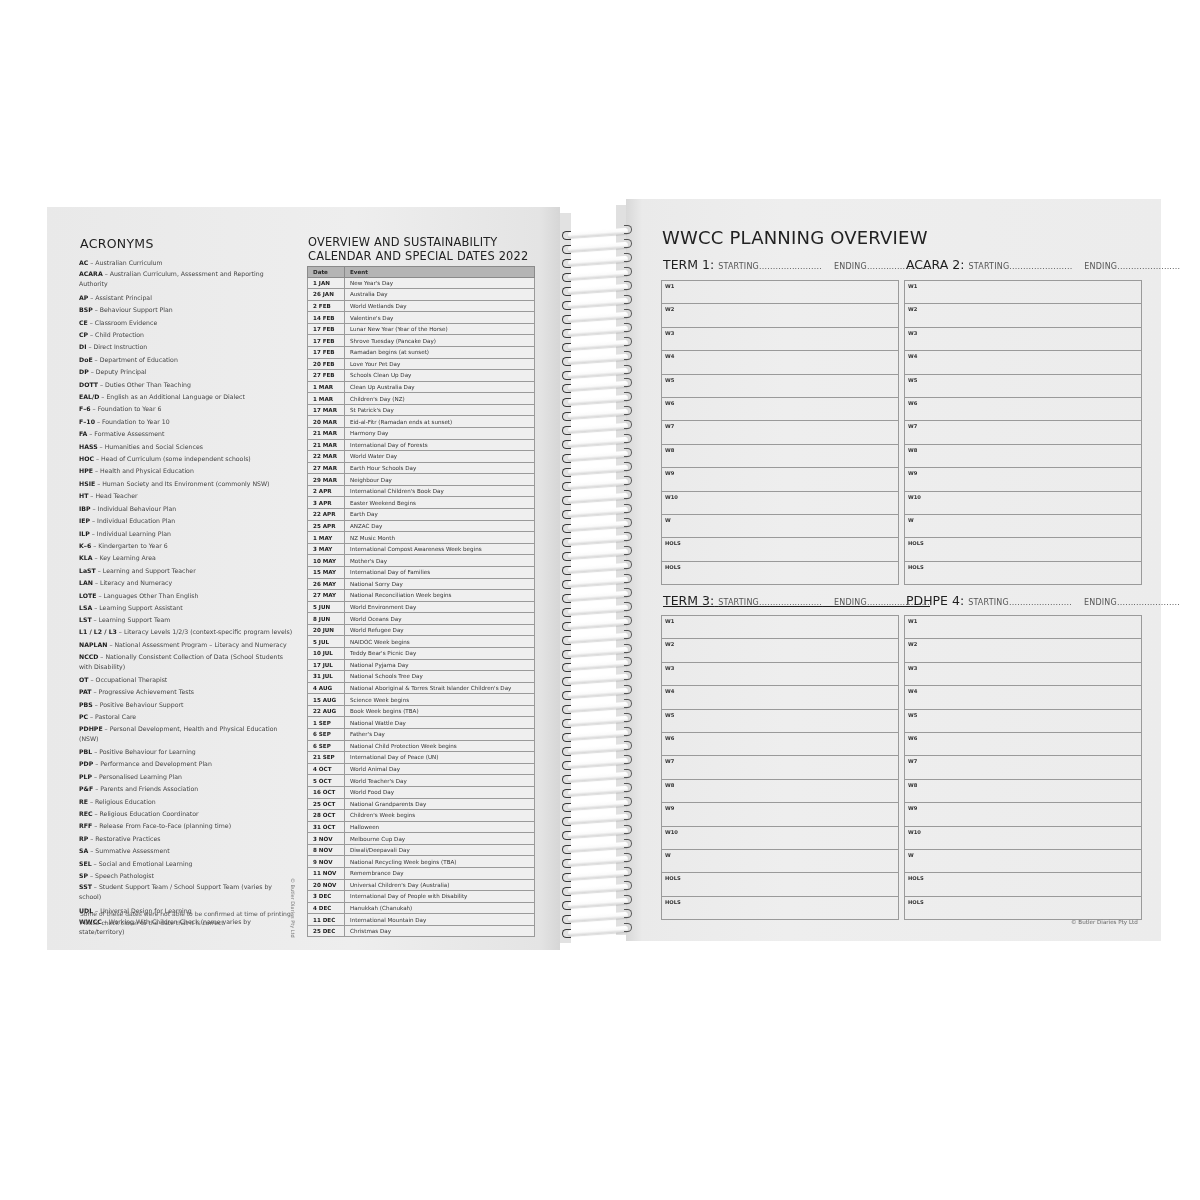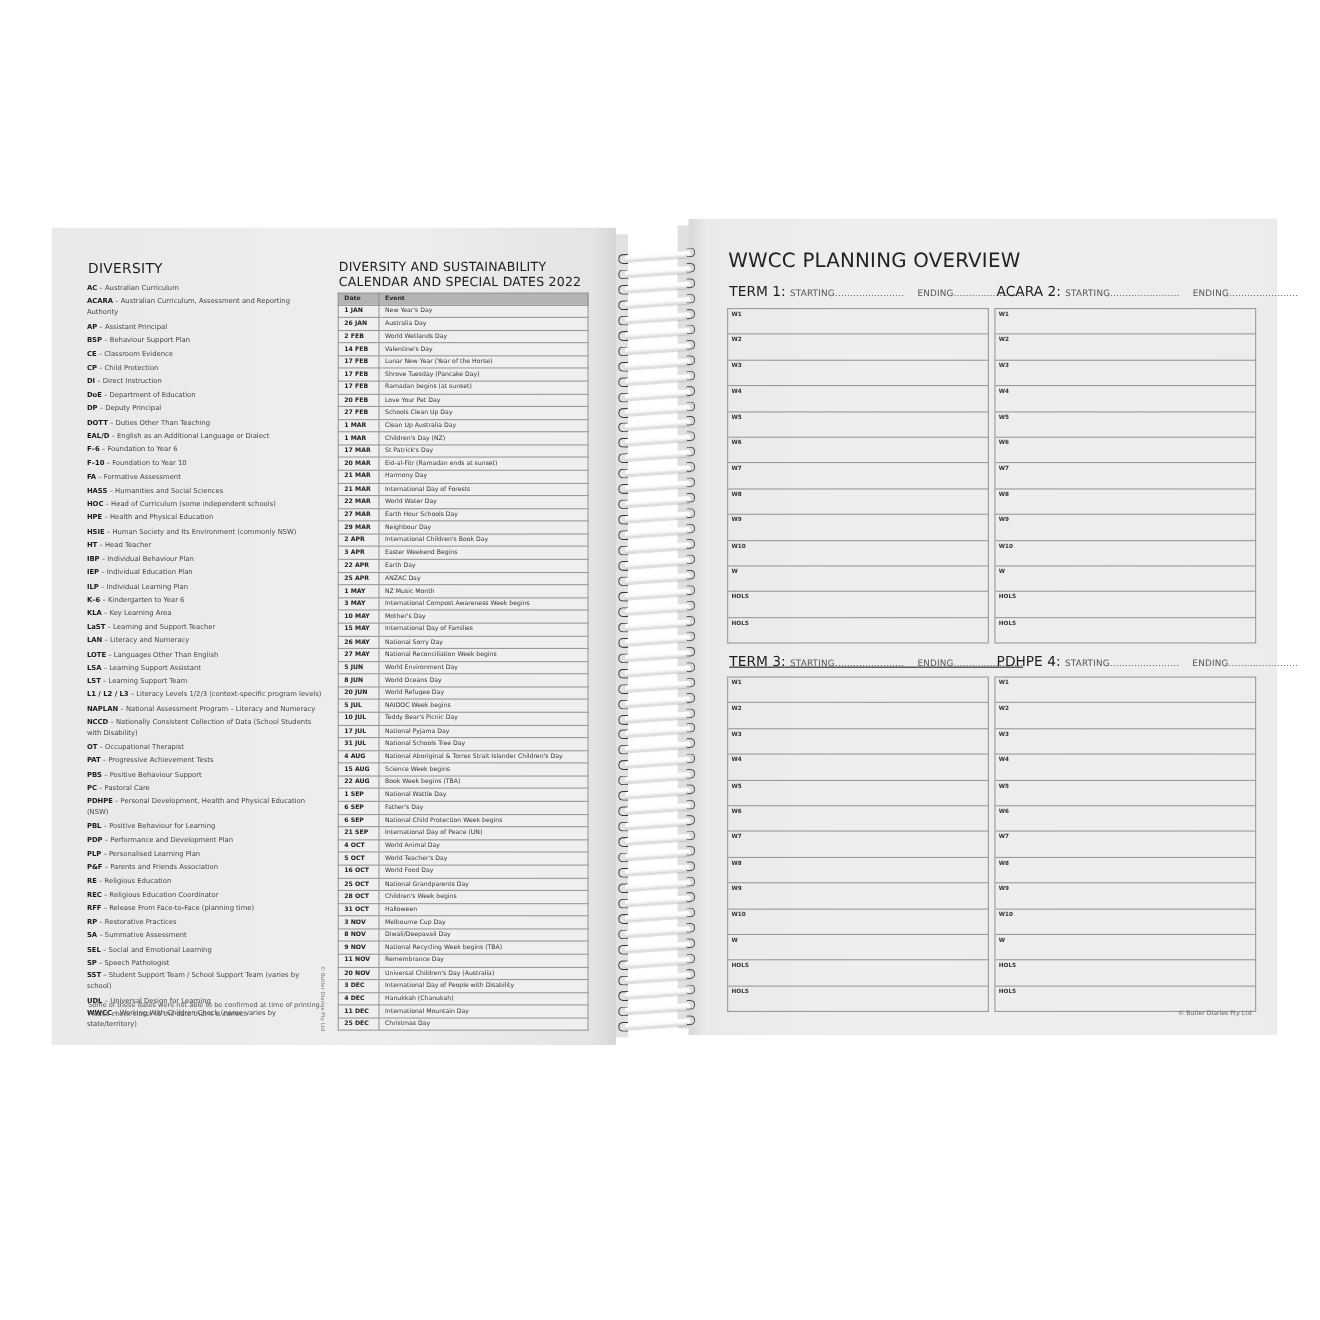--- a/index.html
+++ b/index.html
@@ -42,21 +42,21 @@
   .hook-r{position:absolute;width:7px;height:7px;border:1.6px solid #555;border-left:none;border-radius:0 5px 5px 0;}
 </style>
 </head>
 <body>
 
 <div class="under-left"></div>
 <div class="under-right"></div>
 
 <div id="left-page" class="page"></div>
 
-<div class="acr-title">DIVERSITY</div>
+<div class="acr-title">ACRONYMS</div>
 <div class="acr-list" id="acr-list">
     <div class="acr-item"><b>AC</b><span> – Australian Curriculum</span></div>
     <div class="acr-item wrap"><b>ACARA</b><span> – Australian Curriculum, Assessment and Reporting Authority</span></div>
     <div class="acr-item"><b>AP</b><span> – Assistant Principal</span></div>
     <div class="acr-item"><b>BSP</b><span> – Behaviour Support Plan</span></div>
     <div class="acr-item"><b>CE</b><span> – Classroom Evidence</span></div>
     <div class="acr-item"><b>CP</b><span> – Child Protection</span></div>
     <div class="acr-item"><b>DI</b><span> – Direct Instruction</span></div>
     <div class="acr-item"><b>DoE</b><span> – Department of Education</span></div>
     <div class="acr-item"><b>DP</b><span> – Deputy Principal</span></div>
@@ -100,21 +100,21 @@
     <div class="acr-item"><b>SEL</b><span> – Social and Emotional Learning</span></div>
     <div class="acr-item"><b>SP</b><span> – Speech Pathologist</span></div>
     <div class="acr-item wrap"><b>SST</b><span> – Student Support Team / School Support Team (varies by school)</span></div>
     <div class="acr-item"><b>UDL</b><span> – Universal Design for Learning</span></div>
     <div class="acr-item wrap"><b>WWCC</b><span> – Working With Children Check (name varies by state/territory)</span></div>
   </div>
 <div class="acr-note">Some of these dates were not able to be confirmed at time of printing. Please check closer to the date that it is correct.</div>
 <div class="vert-copy">© Butler Diaries Pty Ltd</div>
 
 <div class="cal-title">
-  <div>DIVERSITY AND SUSTAINABILITY</div>
+  <div>OVERVIEW AND SUSTAINABILITY</div>
   <div>CALENDAR AND SPECIAL DATES 2022</div>
 </div>
 <table class="cal-table">
   <thead>
     <tr>
       <th>Date</th>
       <th>Event</th>
     </tr>
   </thead>
   <tbody id="cal-body">

